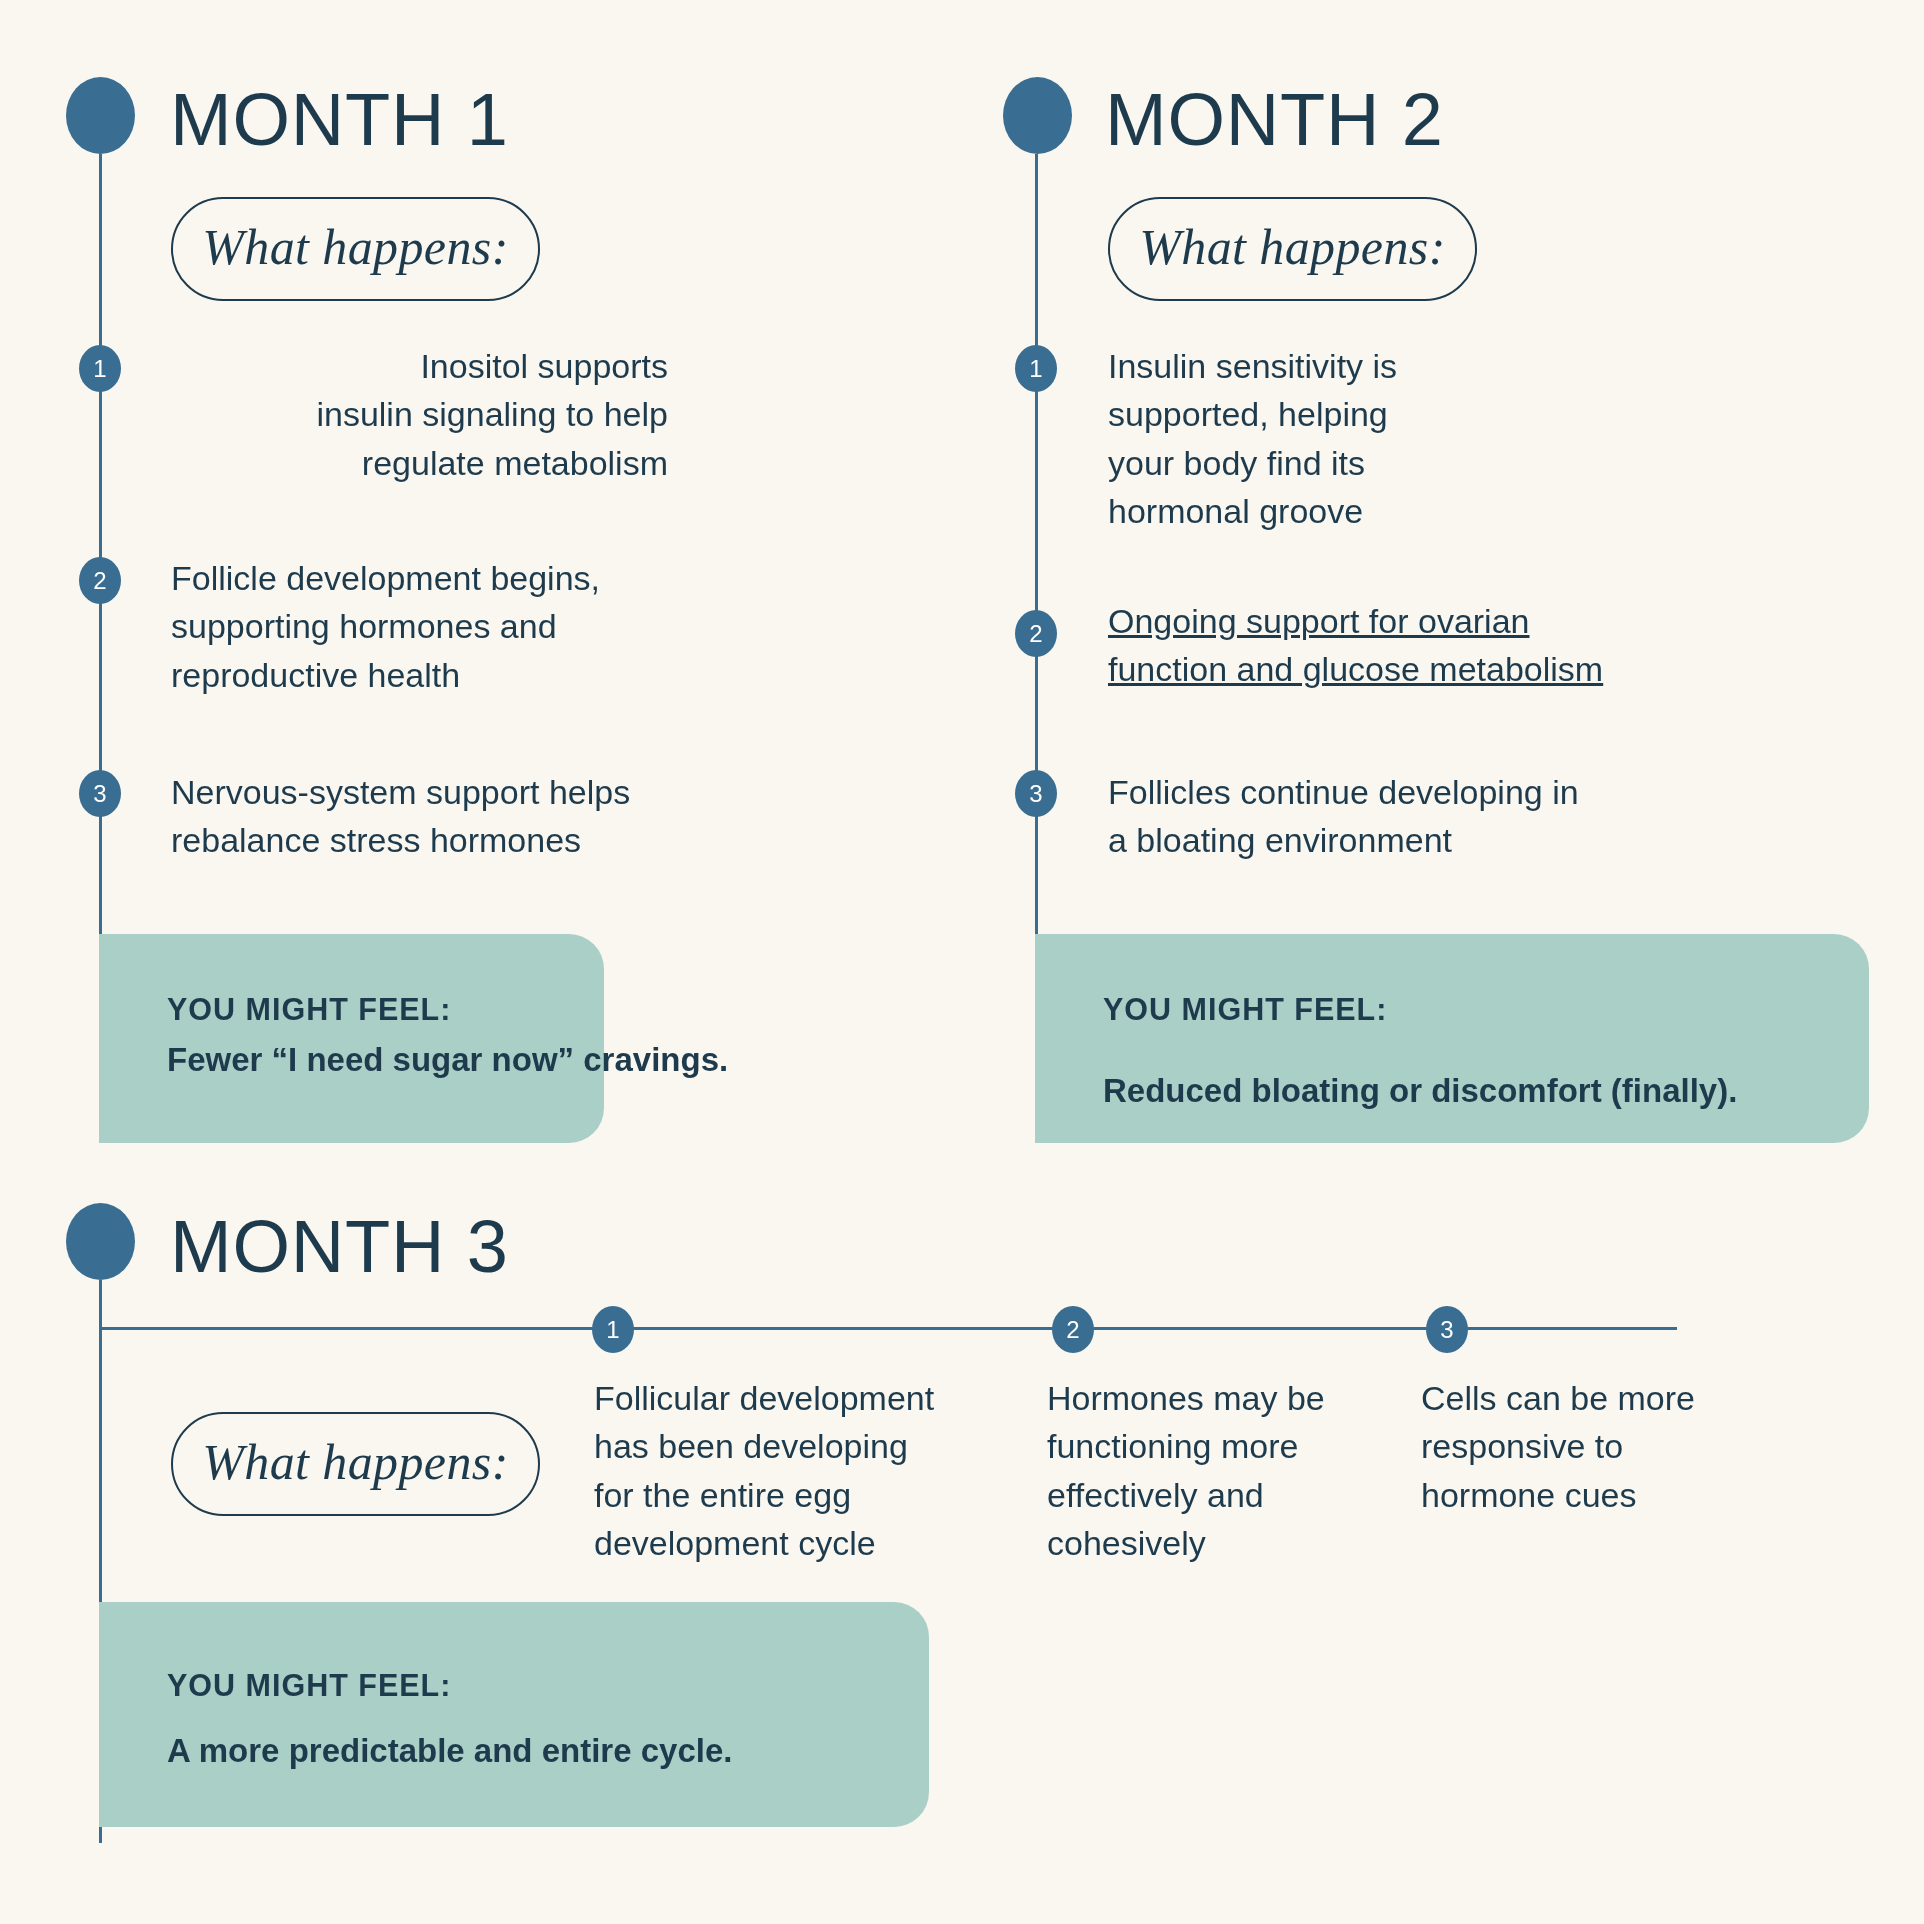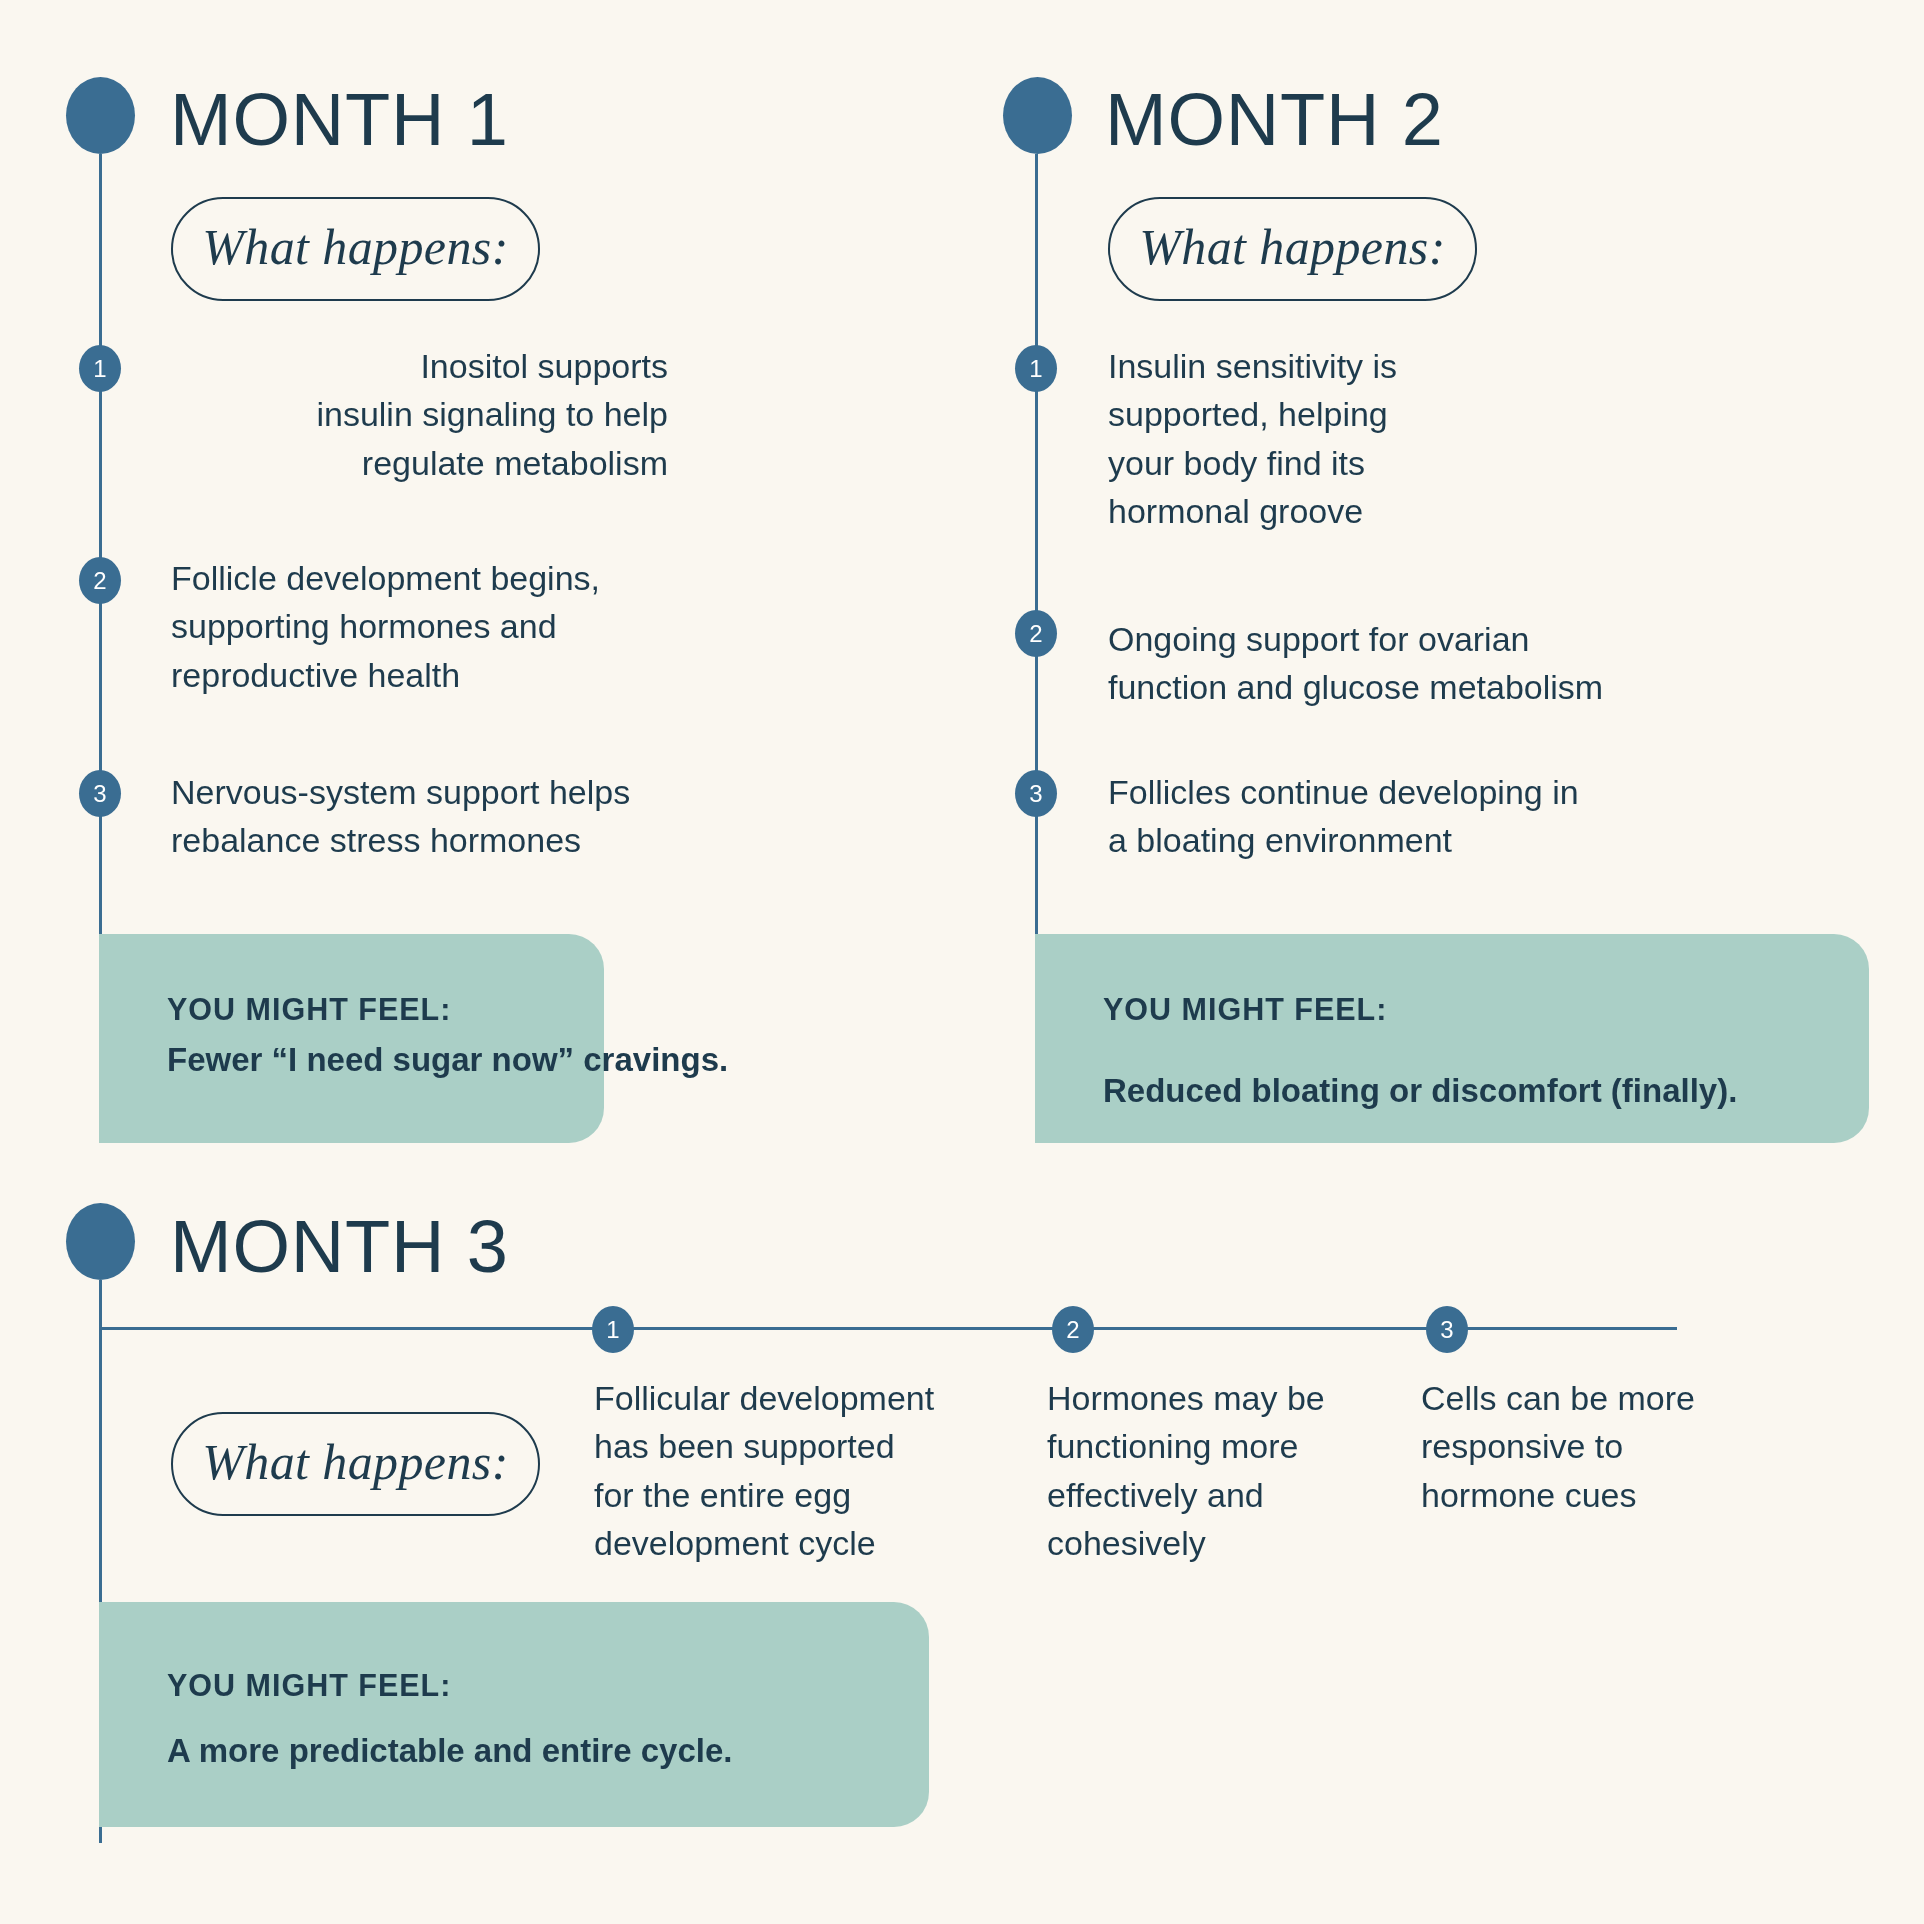--- a/index.html
+++ b/index.html
@@ -151,21 +151,21 @@
       <span>What happens:</span>
     </div>
 
     <div class="num" style="left:1015px; top:345px;">1</div>
     <div class="item-text" style="left:1108px; top:342px; width:449px; white-space:pre-line;">Insulin sensitivity is
 supported, helping
 your body find its
 hormonal groove</div>
 
     <div class="num" style="left:1015px; top:610px;">2</div>
-    <div class="item-text" style="left:1108px; top:615px; width:642px; white-space:pre-line;">Ongoing support for ovarian
+    <div class="item-text" style="left:1108px; top:597px; width:642px; white-space:pre-line;text-decoration:underline;">Ongoing support for ovarian
 function and glucose metabolism</div>
 
     <div class="num" style="left:1015px; top:770px;">3</div>
     <div class="item-text" style="left:1108px; top:768px; width:642px; white-space:pre-line;">Follicles continue developing in
 a bloating environment</div>
 
     <div class="feelbox" style="left:1035px; top:934px; width:834px; height:209px;">
       <div class="feel-label" style="left:68px; top:58px;">YOU MIGHT FEEL:</div>
       <div class="feel-text" style="left:68px; top:122px;margin-top:16px;">Reduced bloating or discomfort (finally).</div>
     </div>
@@ -176,21 +176,21 @@
     <div class="month-title" style="left:170px; top:1210px;">MONTH 3</div>
     <div class="vline" style="left:99px; top:1280px; height:563px;"></div>
     <div class="hline" style="left:99px; top:1327px; width:1578px;"></div>
 
     <div class="pill" style="left:171px; top:1412px; width:369px; height:104px;">
       <span>What happens:</span>
     </div>
 
     <div class="num" style="left:592px; top:1306px;">1</div>
     <div class="col-text" style="left:594px; top:1374px; width:417px; white-space:pre-line;">Follicular development
-has been supported
+has been developing
 for the entire egg
 development cycle</div>
 
     <div class="num" style="left:1052px; top:1306px;">2</div>
     <div class="col-text" style="left:1047px; top:1374px; width:345px; white-space:pre-line;">Hormones may be
 functioning more
 effectively and
 cohesively</div>
 
     <div class="num" style="left:1426px; top:1306px;">3</div>

